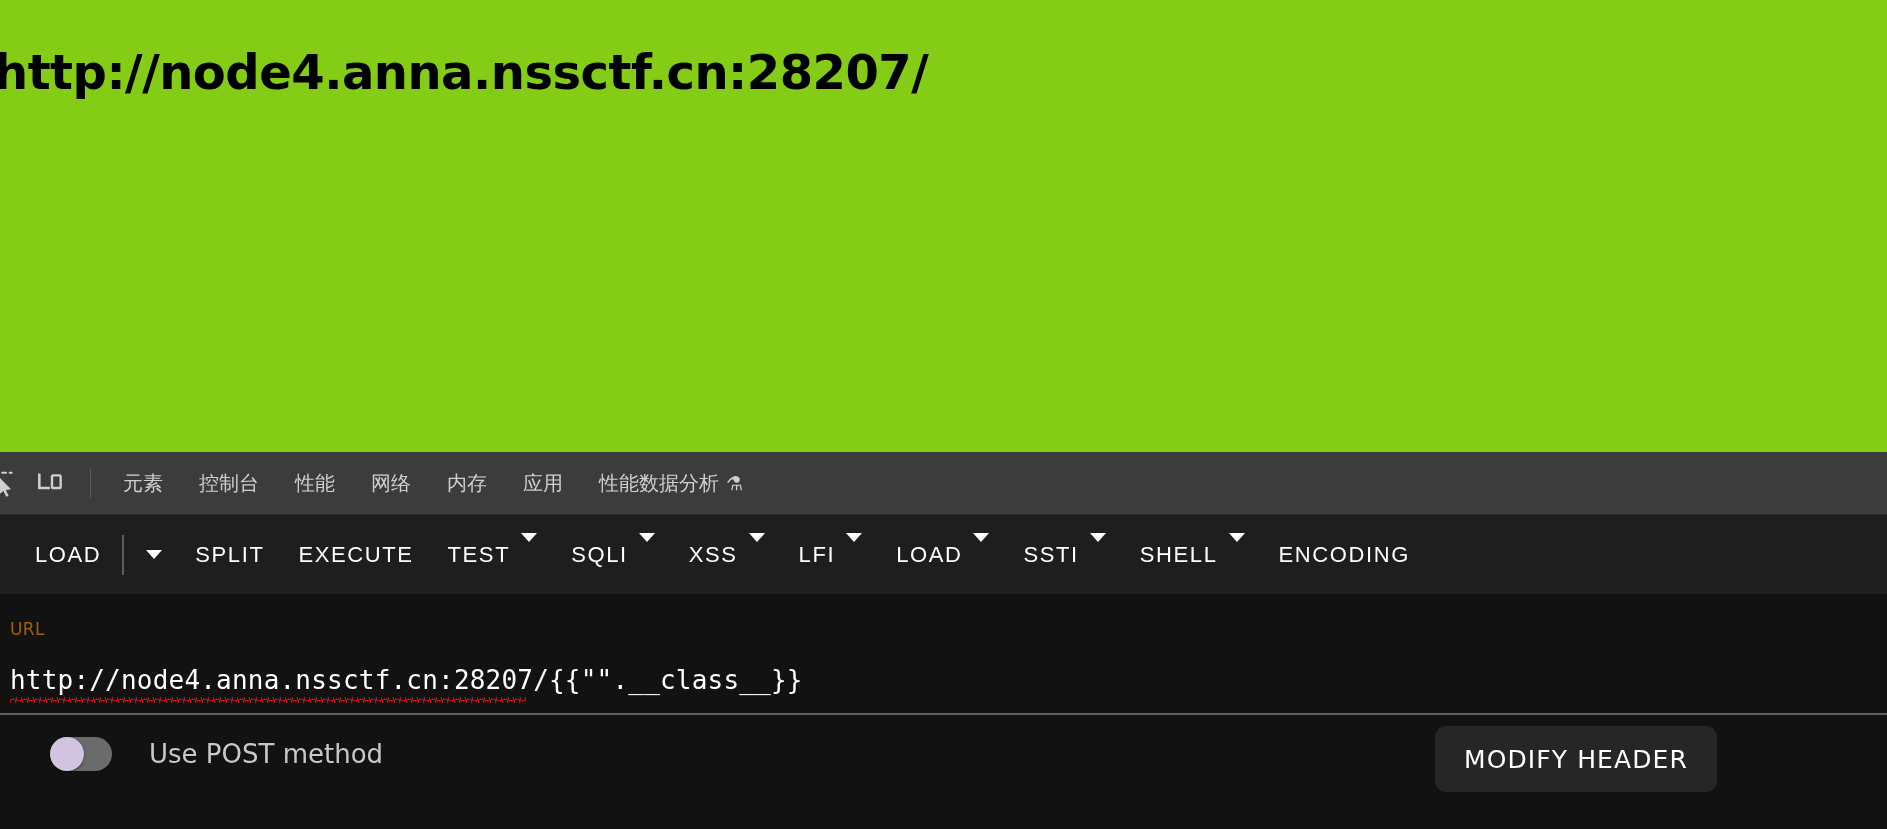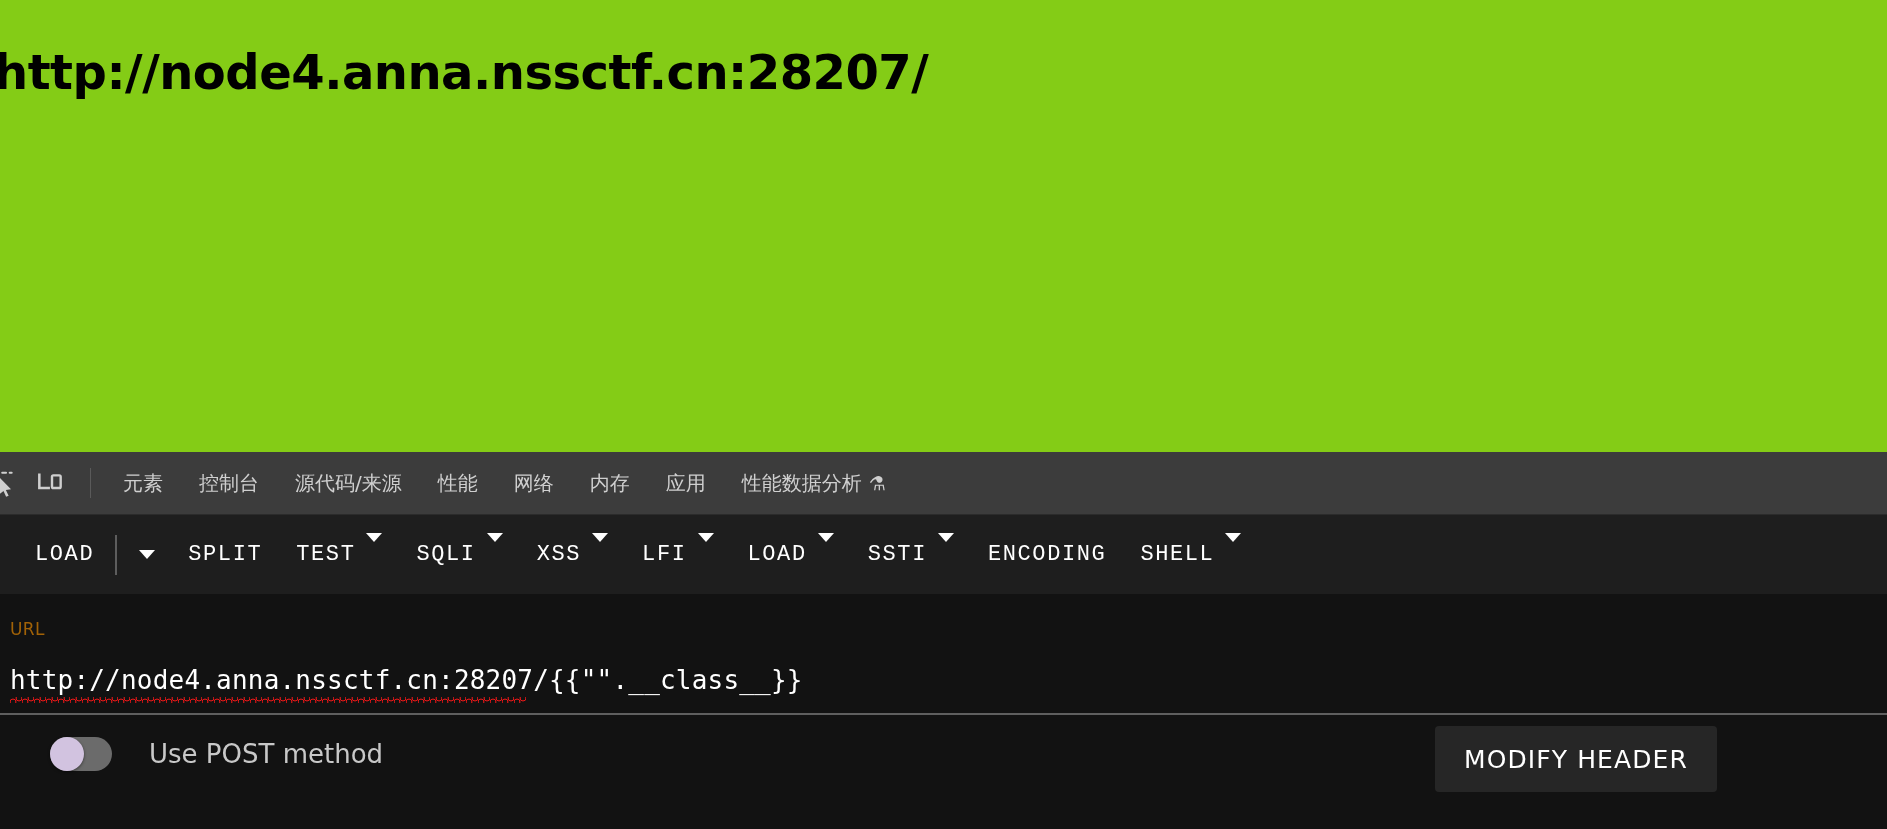--- a/index.html
+++ b/index.html
@@ -138,21 +138,21 @@
     align-items: center;
     height: 46px;
     padding: 0 17px;
     color: #ffffff;
     font-size: 22px;
     letter-spacing: 1.6px;
     white-space: nowrap;
     cursor: pointer;
     background: transparent;
     border: none;
-    font-family: Liberation Mono, monospace;
+    font-family: Liberation Sans, sans-serif;
     border-radius: 4px;
   }
   .hb-btn .caret {
     margin-left: 11px;
     display: inline-block;
   }
   .hb-btn-caret-only {
     padding: 0 16px;
   }
   .hb-sep {
@@ -278,21 +278,21 @@
     font-family: "DejaVu Sans", "Liberation Sans", sans-serif;
   }
   .modify-header-btn {
     position: absolute;
     left: 1435px;
     top: 8px;
     width: 282px;
     height: 66px;
     background: #262626;
     border: none;
-    border-radius: 4px;
+    border-radius: 11px;
     color: #ffffff;
     font-size: 25px;
     letter-spacing: 1.1px;
     cursor: pointer;
     display: flex;
     align-items: center;
     justify-content: center;
     font-family: "DejaVu Sans", "Liberation Sans", sans-serif;
   }
 </style>
@@ -323,23 +323,20 @@
     <div class="dt-divider"></div>
 
     <div class="dt-tabs">
       <div class="dt-tab">
         <span class="tab-label">元素</span>
       </div>
       <div class="dt-tab">
         <span class="tab-label">控制台</span>
       </div>
       <div class="dt-tab">
-        <span class="tab-label">源代码/来源</span>
-      </div>
-      <div class="dt-tab">
         <span class="tab-label">性能</span>
       </div>
       <div class="dt-tab">
         <span class="tab-label">网络</span>
       </div>
       <div class="dt-tab">
         <span class="tab-label">内存</span>
       </div>
       <div class="dt-tab">
         <span class="tab-label">应用</span>
@@ -356,20 +353,23 @@
       <span>LOAD</span>
     </button>
     <div class="hb-sep"></div>
     <button class="hb-btn hb-btn-caret-only">
       <span class="caret-tri"></span>
     </button>
     <button class="hb-btn">
       <span>SPLIT</span>
     </button>
     <button class="hb-btn">
+      <span>EXECUTE</span>
+    </button>
+    <button class="hb-btn">
       <span>TEST</span>
       <span class="caret"><span class="caret-tri"></span></span>
     </button>
     <button class="hb-btn">
       <span>SQLI</span>
       <span class="caret"><span class="caret-tri"></span></span>
     </button>
     <button class="hb-btn">
       <span>XSS</span>
       <span class="caret"><span class="caret-tri"></span></span>
@@ -380,25 +380,25 @@
     </button>
     <button class="hb-btn">
       <span>LOAD</span>
       <span class="caret"><span class="caret-tri"></span></span>
     </button>
     <button class="hb-btn">
       <span>SSTI</span>
       <span class="caret"><span class="caret-tri"></span></span>
     </button>
     <button class="hb-btn">
+      <span>SHELL</span>
+      <span class="caret"><span class="caret-tri"></span></span>
+    </button>
+    <button class="hb-btn">
       <span>ENCODING</span>
-    </button>
-    <button class="hb-btn">
-      <span>SHELL</span>
-      <span class="caret"><span class="caret-tri"></span></span>
     </button>
   </div>
 
   <div class="hb-body">
     <div class="url-label">URL</div>
 
     <div class="url-field-wrap">
       <div class="url-input" title="URL">http://node4.anna.nssctf.cn:28207/{{"".__class__}}</div>
       <div class="url-spell" id="url-spell" style="width: 515.572px;"></div>
       <div class="url-underline"></div>

